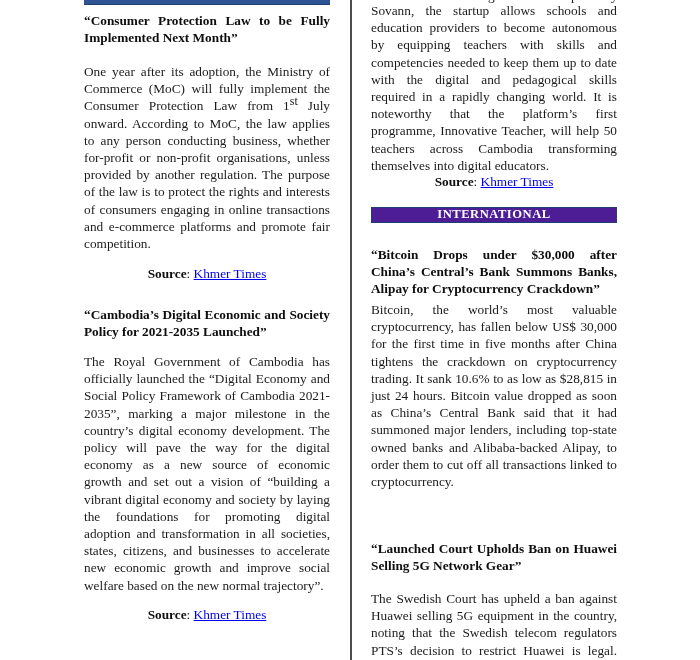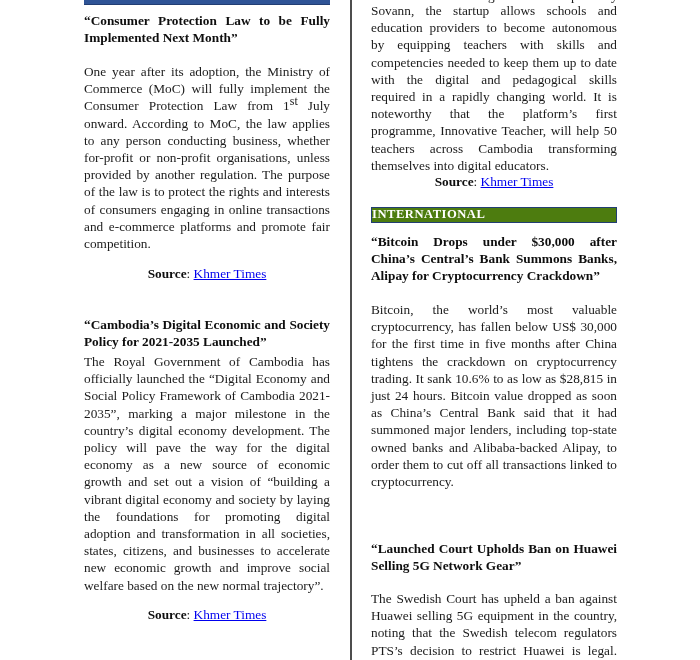--- a/index.html
+++ b/index.html
@@ -24,62 +24,62 @@
 
   .topbar {
     position:absolute; top:0; left:0; right:0; height:5px;
     background:#2f5496; box-shadow: inset 0 -1px 0 #223e73;
   }
   .clipline { position:absolute; top:0; left:0; right:0; height:5px; overflow:hidden; }
   .clipline span { position:absolute; top:-12px; font-size:13.3px; color:#1b1b1b; }
 
   .banner {
     position:absolute; left:0; right:0; top:207px; height:16px;
-    background:#4d7c0f; border:1px solid #223e73; box-sizing:border-box;
-    color:#ffffff; font-weight:bold; text-align:left;
+    background:#4c1d95; border:1px solid #223e73; box-sizing:border-box;
+    color:#ffffff; font-weight:bold; text-align:center;
     font-size:12.6px; line-height:13.5px; letter-spacing:0.5px;
   }
 </style>
 </head>
 <body>
 
 <div class="page">
   <div class="divider"></div>
 
   <div class="col col-left">
     <div class="topbar"></div>
 
     <h3 class="blk head" style="top:12px">“Consumer Protection Law to be Fully Implemented Next Month”</h3>
 
     <p class="blk" style="top:63px"><span>One year after its adoption, the Ministry of Commerce (MoC) will fully implement the Consumer Protection Law from 1</span><sup>st</sup><span> July onward. According to MoC, the law applies to any person conducting business, whether for-profit or non-profit organisations, unless provided by another regulation. The purpose of the law is to protect the rights and interests of consumers engaging in online transactions and e-commerce platforms and promote fair competition.</span></p>
 
     <p class="blk src" style="top:265px"><span class="lbl">Source</span><span>: </span><a>Khmer Times</a></p>
 
-    <h3 class="blk head" style="top:316px">“Cambodia’s Digital Economic and Society Policy for 2021-2035 Launched”</h3>
+    <h3 class="blk head" style="top:306px">“Cambodia’s Digital Economic and Society Policy for 2021-2035 Launched”</h3>
 
     <p class="blk" style="top:353px">The Royal Government of Cambodia has officially launched the “Digital Economy and Social Policy Framework of Cambodia 2021-2035”, marking a major milestone in the country’s digital economy development. The policy will pave the way for the digital economy as a new source of economic growth and set out a vision of “building a vibrant digital economy and society by laying the foundations for promoting digital adoption and transformation in all societies, states, citizens, and businesses to accelerate new economic growth and improve social welfare based on the new normal trajectory”.</p>
 
     <p class="blk src" style="top:606px"><span class="lbl">Source</span><span>: </span><a>Khmer Times</a></p>
 
   </div>
 
   <div class="col col-right">
     <div class="clipline">
       <span style="left:117px">g</span>
       <span style="left:200px">p</span>
       <span style="left:240px">y</span>
     </div>
 
     <p class="blk" style="top:2px">Sovann, the startup allows schools and education providers to become autonomous by equipping teachers with skills and competencies needed to keep them up to date with the digital and pedagogical skills required in a rapidly changing world. It is noteworthy that the platform’s first programme, Innovative Teacher, will help 50 teachers across Cambodia transforming themselves into digital educators.</p>
 
     <p class="blk src" style="top:173px"><span class="lbl">Source</span><span>: </span><a>Khmer Times</a></p>
 
     <div class="banner">INTERNATIONAL</div>
 
-    <h3 class="blk head" style="top:233px">“Bitcoin Drops under $30,000 after China’s Central’s Bank Summons Banks, Alipay for Cryptocurrency Crackdown”</h3>
+    <h3 class="blk head" style="top:246px">“Bitcoin Drops under $30,000 after China’s Central’s Bank Summons Banks, Alipay for Cryptocurrency Crackdown”</h3>
 
     <p class="blk" style="top:301px">Bitcoin, the world’s most valuable cryptocurrency, has fallen below US$ 30,000 for the first time in five months after China tightens the crackdown on cryptocurrency trading. It sank 10.6% to as low as $28,815 in just 24 hours. Bitcoin value dropped as soon as China’s Central Bank said that it had summoned major lenders, including top-state owned banks and Alibaba-backed Alipay, to order them to cut off all transactions linked to cryptocurrency.</p>
 
 
     <h3 class="blk head" style="top:540px">“Launched Court Upholds Ban on Huawei Selling 5G Network Gear”</h3>
 
     <p class="blk" style="top:590px">The Swedish Court has upheld a ban against Huawei selling 5G equipment in the country, noting that the Swedish telecom regulators PTS’s decision to restrict Huawei is legal. This</p>
   </div>
 </div>
 

